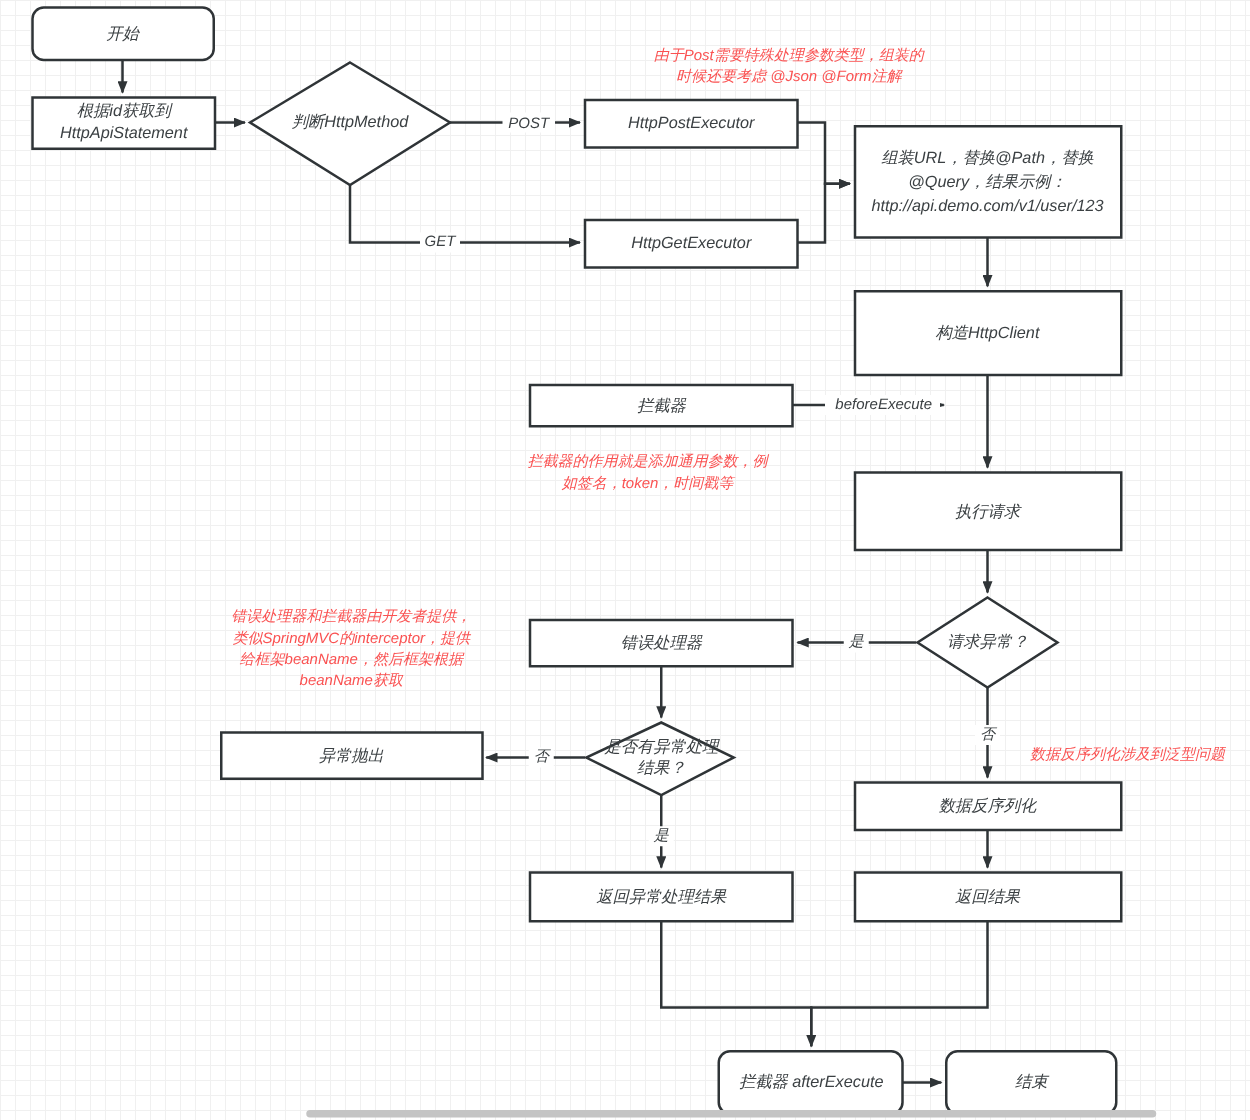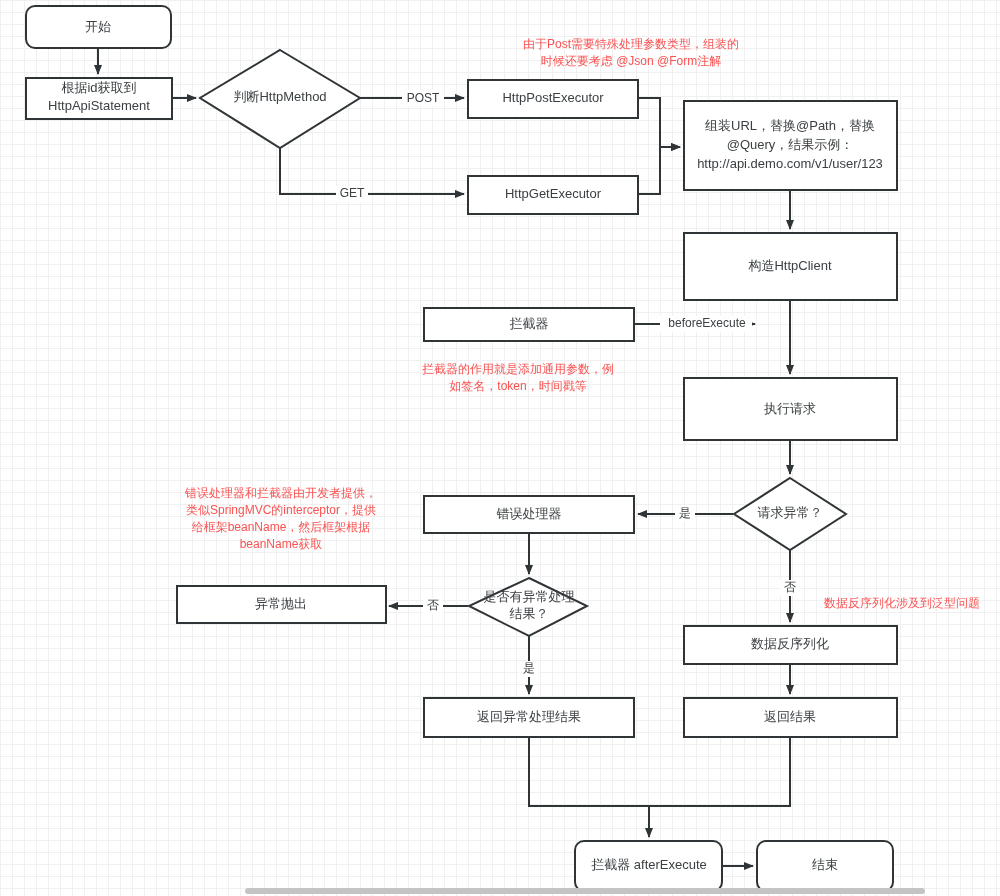--- a/index.html
+++ b/index.html
@@ -14,20 +14,21 @@
     overflow: hidden;
     background-color: #ffffff;
     background-image:
       linear-gradient(to right, #f0f0f0 1px, transparent 1px),
       linear-gradient(to bottom, #f0f0f0 1px, transparent 1px),
       linear-gradient(to right, #e6e6e6 1px, transparent 1px),
       linear-gradient(to bottom, #e6e6e6 1px, transparent 1px);
     background-size: 12px 12px, 12px 12px, 60px 60px, 60px 60px;
     background-position: 0 0, 0 0, 0 0, 0 0;
     font-family: "Liberation Sans", "DejaVu Sans", sans-serif;
+    font-style: italic;
   }
   svg.flow {
     position: absolute;
     left: 0;
     top: 0;
     width: 1000px;
     height: 896px;
   }
   .shape-rect {
     fill: #ffffff;

